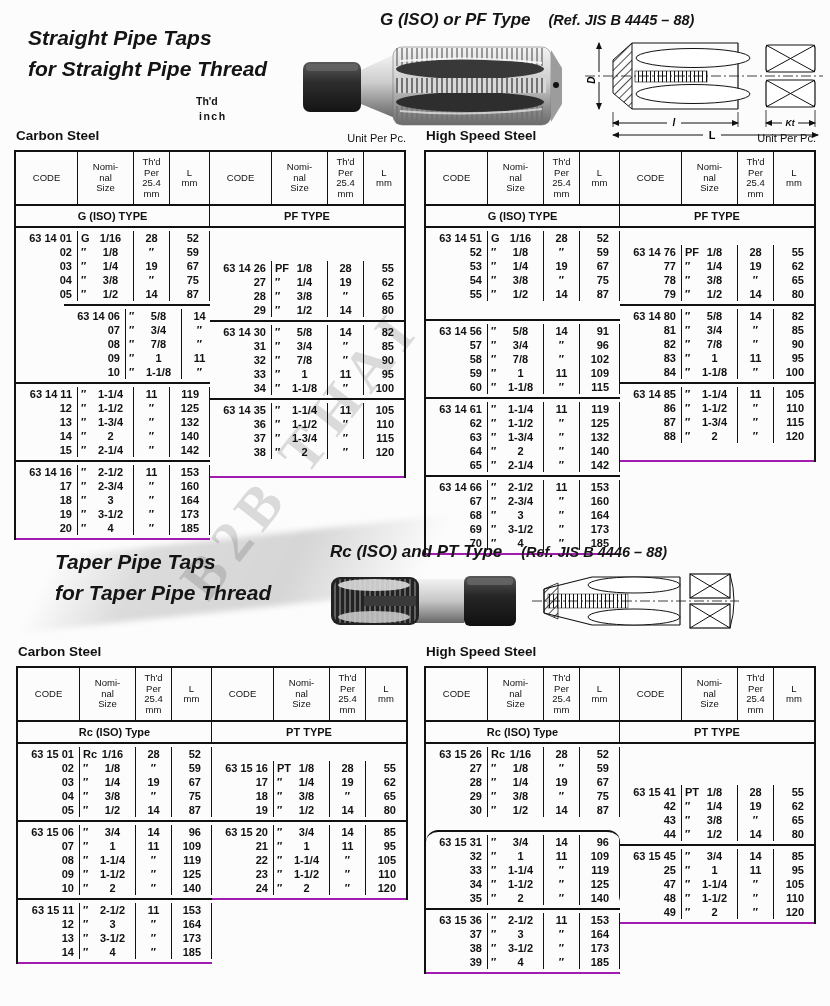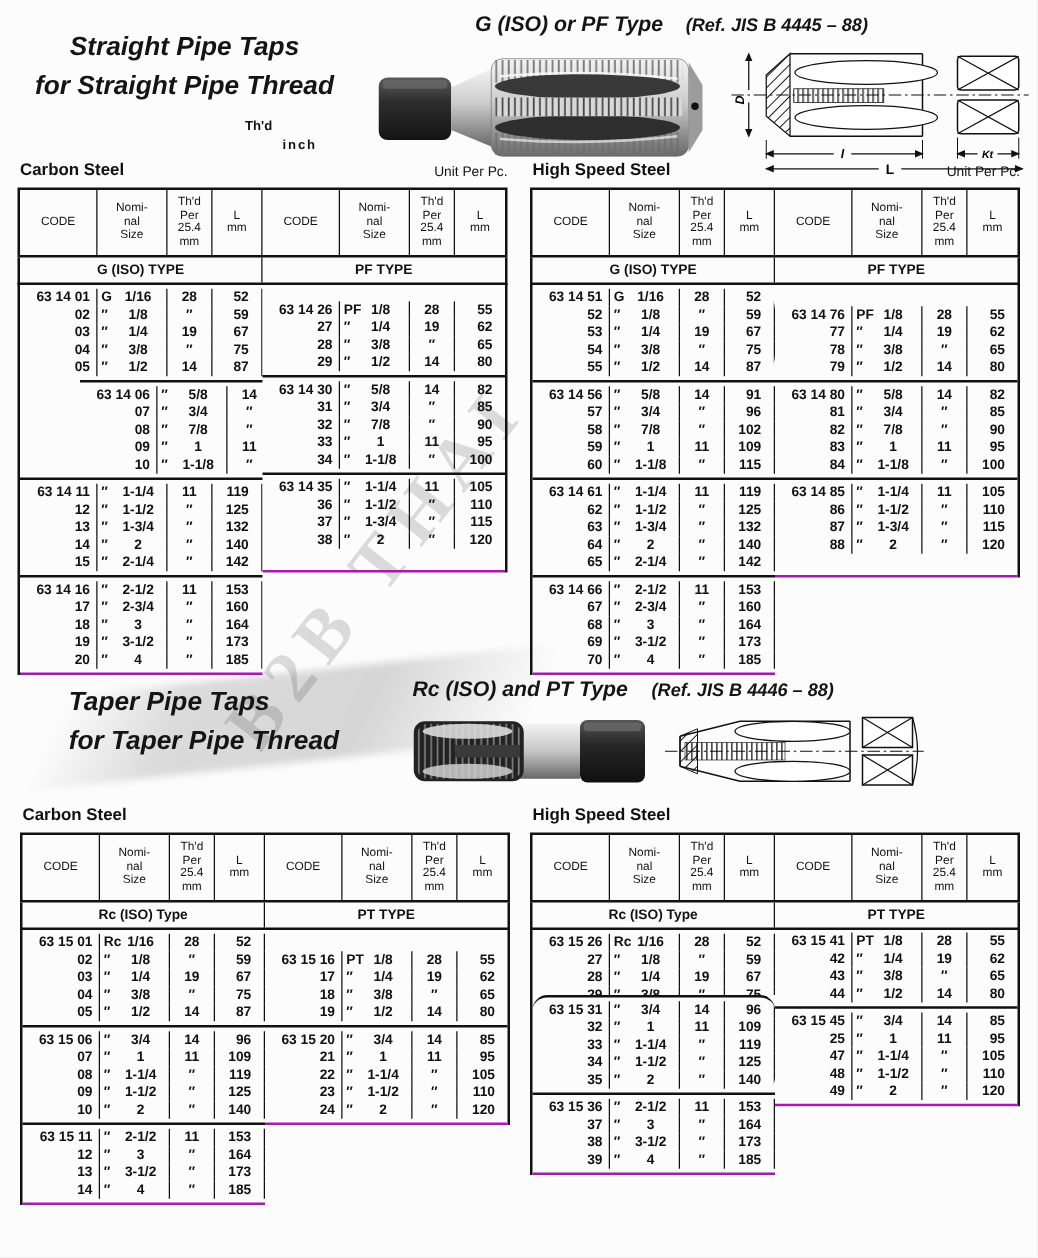--- a/index.html
+++ b/index.html
@@ -6,21 +6,21 @@
   .page{position:relative;width:830px;height:1006px;background:#fcfcfc;overflow:hidden;
         font-family:"Liberation Sans",sans-serif;color:#111;}
   .abs{position:absolute;}
   
   .main-title{font-style:italic;font-weight:bold;font-size:21px;line-height:31px;color:#141414;}
   .sec-heading{font-style:italic;font-weight:bold;font-size:17px;color:#141414;}
   .sec-ref{font-style:italic;font-weight:bold;font-size:14.5px;color:#141414;}
   .steel-label{font-weight:bold;font-size:13.5px;color:#111;}
   .unit-label{font-size:11px;color:#111;}
   .thd-note{font-weight:bold;font-size:10.5px;line-height:15px;color:#111;}
-  .thd-note .l2{letter-spacing:1.5px;padding-left:3px;margin-left:27px;}
+  .thd-note .l2{letter-spacing:1.5px;padding-left:3px;}
   
   .watermark{left:55px;top:420px;width:490px;text-align:center;
     font-family:"Liberation Serif",serif;font-weight:bold;font-size:58px;letter-spacing:10px;
     color:#bfbfbf;opacity:.55;transform:rotate(-52deg);pointer-events:none;}
   .scan-shadow{left:35px;top:538px;width:400px;height:72px;
     background:linear-gradient(90deg,rgba(0,0,0,0) 0%,rgba(0,0,0,.13) 25%,rgba(0,0,0,.15) 65%,rgba(0,0,0,0) 100%);
     transform:rotate(-6deg) skewX(-32deg);filter:blur(3px);pointer-events:none;}
   
   .ptable{position:absolute;width:392px;}
   .pt-hdr{display:grid;grid-template-columns:62px 56px 36px 40px 62px 56px 36px 40px;
@@ -50,21 +50,21 @@
   svg text{font-family:"Liberation Sans",sans-serif;}
 </style>
 </head>
 <body>
 
 <div class="page">
 
   <div class="abs watermark">B2B THAI</div>
   <div class="abs scan-shadow"></div>
 
-  <div class="abs main-title" style="left:28px;top:22px;text-align:center;">
+  <div class="abs main-title" style="left:28px;top:22px;">
     <div>Straight Pipe Taps</div>
     <div>for Straight Pipe Thread</div>
   </div>
   <div class="abs" style="left:380px;top:10px;display:flex;gap:18px;align-items:baseline;">
     <span class="sec-heading">G (ISO) or PF Type</span>
     <span class="sec-ref">(Ref. JIS B 4445 – 88)</span>
   </div>
 
   <svg class="abs" style="left:300px;top:38px;" width="265" height="95" viewBox="0 0 265 95">
     <defs>
@@ -321,21 +321,21 @@
             <div class="pt-cell code vline">20</div>
             <div class="pt-cell nom vline">
               <span class="pfx">″</span>
               <span class="val">4</span>
             </div>
             <div class="pt-cell thd vline">″</div>
             <div class="pt-cell lmm vline">185</div>
           </div>
         </div>
         <div class="pt-half right">
-          <div class="pt-group" style="height: 72px; align-content: end;">
+          <div class="pt-group" style="height: 92px; align-content: end;">
             <div class="pt-cell code vline">63 14 26</div>
             <div class="pt-cell nom vline">
               <span class="pfx">PF</span>
               <span class="val">1/8</span>
             </div>
             <div class="pt-cell thd vline">28</div>
             <div class="pt-cell lmm">55</div>
             <div class="pt-cell code vline">27</div>
             <div class="pt-cell nom vline">
               <span class="pfx">″</span>
@@ -450,21 +450,21 @@
 mm</div>
         <div class="pt-hcell">L
 mm</div>
       </div>
       <div class="pt-typerow">
         <div class="pt-typecell vline">G (ISO) TYPE</div>
         <div class="pt-typecell">PF TYPE</div>
       </div>
       <div class="pt-body">
         <div class="pt-half left">
-          <div class="pt-group" style="height: 76px; border-radius: 20px;">
+          <div class="pt-group" style="height: 91px;">
             <div class="pt-cell code vline">63 14 51</div>
             <div class="pt-cell nom vline">
               <span class="pfx">G</span>
               <span class="val">1/16</span>
             </div>
             <div class="pt-cell thd vline">28</div>
             <div class="pt-cell lmm vline">52</div>
             <div class="pt-cell code vline">52</div>
             <div class="pt-cell nom vline">
               <span class="pfx">″</span>
@@ -996,21 +996,21 @@
 mm</div>
         <div class="pt-hcell">L
 mm</div>
       </div>
       <div class="pt-typerow">
         <div class="pt-typecell vline">Rc (ISO) Type</div>
         <div class="pt-typecell">PT TYPE</div>
       </div>
       <div class="pt-body">
         <div class="pt-half left">
-          <div class="pt-group" style="height: 52px;">
+          <div class="pt-group" style="height: 86px;">
             <div class="pt-cell code vline">63 15 26</div>
             <div class="pt-cell nom vline">
               <span class="pfx">Rc</span>
               <span class="val">1/16</span>
             </div>
             <div class="pt-cell thd vline">28</div>
             <div class="pt-cell lmm vline">52</div>
             <div class="pt-cell code vline">27</div>
             <div class="pt-cell nom vline">
               <span class="pfx">″</span>
@@ -1102,21 +1102,21 @@
             <div class="pt-cell code vline">39</div>
             <div class="pt-cell nom vline">
               <span class="pfx">″</span>
               <span class="val">4</span>
             </div>
             <div class="pt-cell thd vline">″</div>
             <div class="pt-cell lmm vline">185</div>
           </div>
         </div>
         <div class="pt-half right">
-          <div class="pt-group" style="height: 61px; align-content: end;">
+          <div class="pt-group" style="height: 100px; align-content: end;">
             <div class="pt-cell code vline">63 15 41</div>
             <div class="pt-cell nom vline">
               <span class="pfx">PT</span>
               <span class="val">1/8</span>
             </div>
             <div class="pt-cell thd vline">28</div>
             <div class="pt-cell lmm">55</div>
             <div class="pt-cell code vline">42</div>
             <div class="pt-cell nom vline">
               <span class="pfx">″</span>

